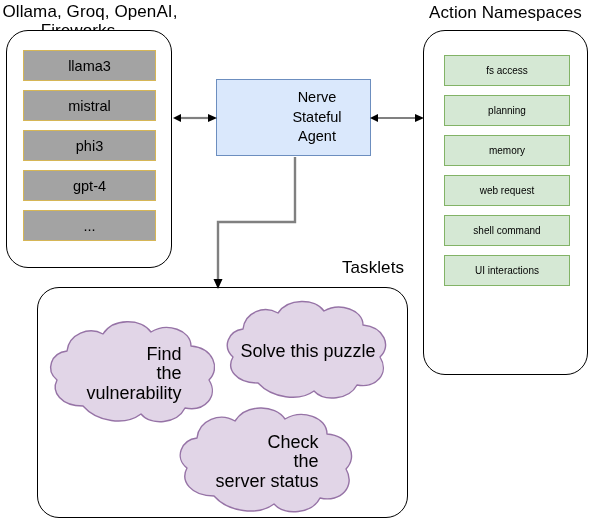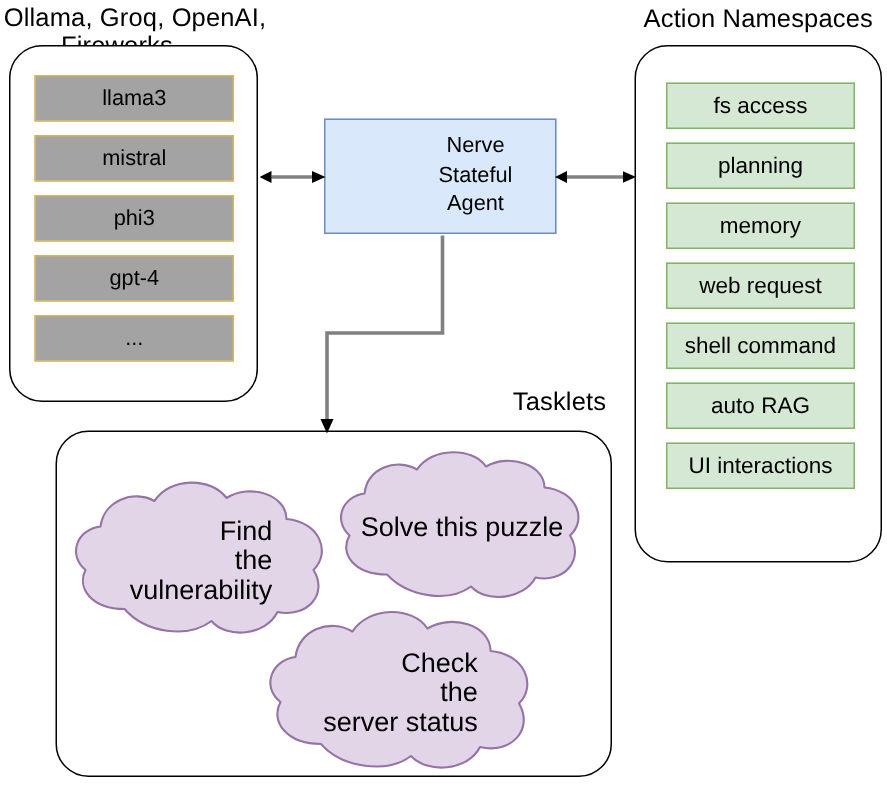--- a/index.html
+++ b/index.html
@@ -96,21 +96,21 @@
   }
   .ns-box {
     box-sizing: border-box;
     height: 31px;
     margin-bottom: 9px;
     background: #d5e8d4;
     border: 1.3px solid #82b366;
     display: flex;
     align-items: center;
     justify-content: center;
-    font-size: 15px;
+    font-size: 10px;
     color: #000000;
   }
   .ns-box:last-child { margin-bottom: 12px; }
 
   
   #agent-box {
     position: absolute;
     left: 216px;
     top: 79px;
     width: 155px;
@@ -201,21 +201,20 @@
 
   <div class="panel-title" id="ns-title">Action Namespaces</div>
 
   <div class="panel" id="ns-panel">
     <div class="ns-list">
       <div class="ns-box">fs access</div>
       <div class="ns-box">planning</div>
       <div class="ns-box">memory</div>
       <div class="ns-box">web request</div>
       <div class="ns-box">shell command</div>
-      <div class="ns-box">auto RAG</div>
       <div class="ns-box">UI interactions</div>
     </div>
   </div>
 
   <div class="panel-title" id="tasklets-title">Tasklets</div>
 
   <div class="panel" id="tasklets-panel">
   </div>
 
   <div class="cloud" id="cloud-find">

